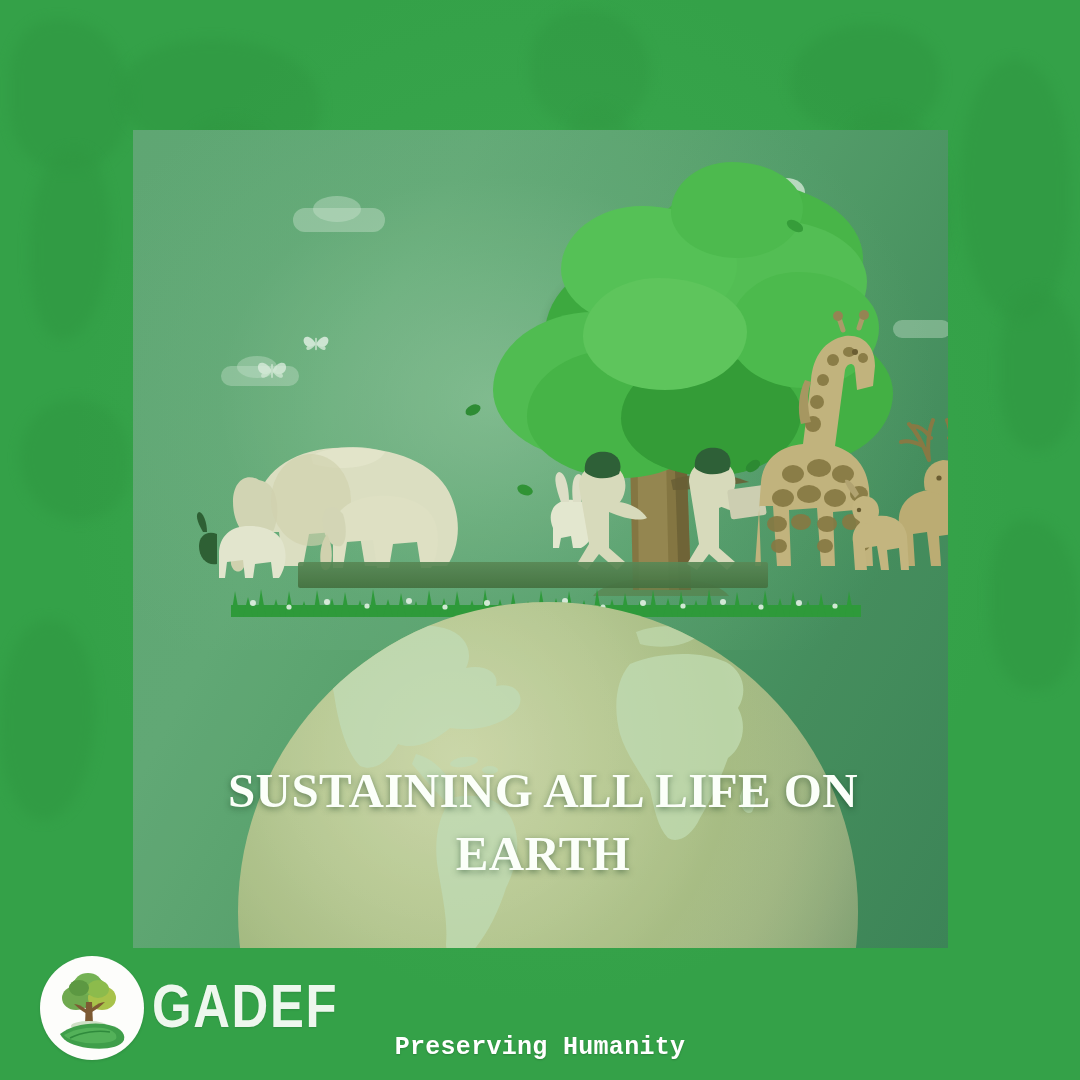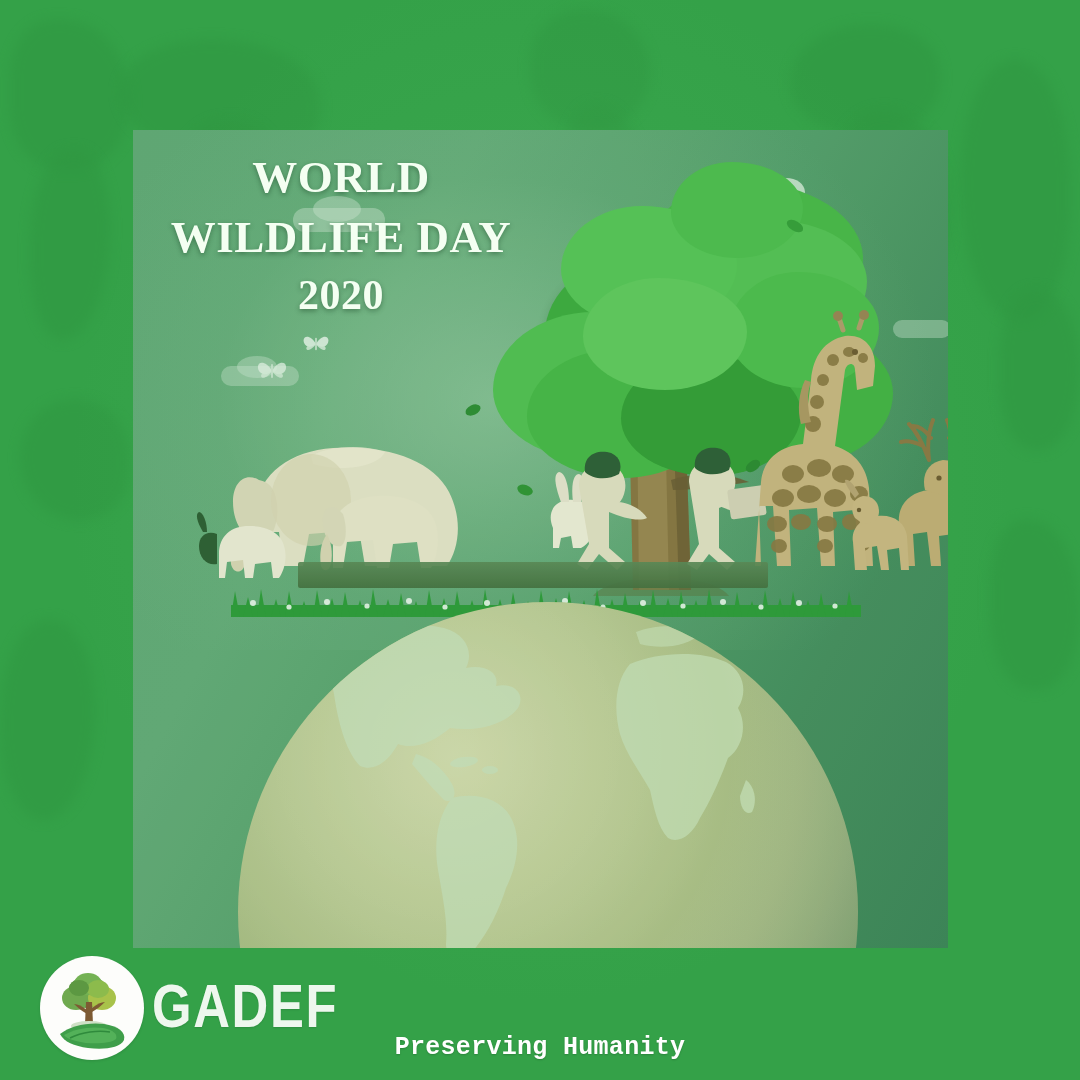--- a/index.html
+++ b/index.html
@@ -411,26 +411,25 @@
           <stop offset="0%" stop-color="#ffffff" stop-opacity=".18"></stop>
           <stop offset="55%" stop-color="#ffffff" stop-opacity="0"></stop>
           <stop offset="100%" stop-color="#3a6b4a" stop-opacity=".3"></stop>
         </radialGradient>
       </defs>
     </svg>
   </div>
 
   <div class="scrim"></div>
 
-  <div id="headline">
-    <span class="ln">WORLD</span>
-    <span class="ln">WILDLIFE DAY</span>
-    <span class="ln yr">2020</span>
-  </div>
-
+
+  <div id="tagline">
+    <span class="ln">SUSTAINING ALL LIFE ON</span>
+    <span class="ln">EARTH</span>
+  </div>
 </div>
 
 <div id="footer">
   <div id="logo-mark">
     <svg width="104" height="104" viewBox="0 0 104 104">
 
       <ellipse cx="48" cy="36" rx="20" ry="16" fill="#5e9a45"></ellipse>
       <ellipse cx="36" cy="42" rx="14" ry="12" fill="#6fa94f"></ellipse>
       <ellipse cx="62" cy="42" rx="14" ry="12" fill="#a8c24a"></ellipse>
       <ellipse cx="48" cy="28" rx="14" ry="11" fill="#74b254"></ellipse>

